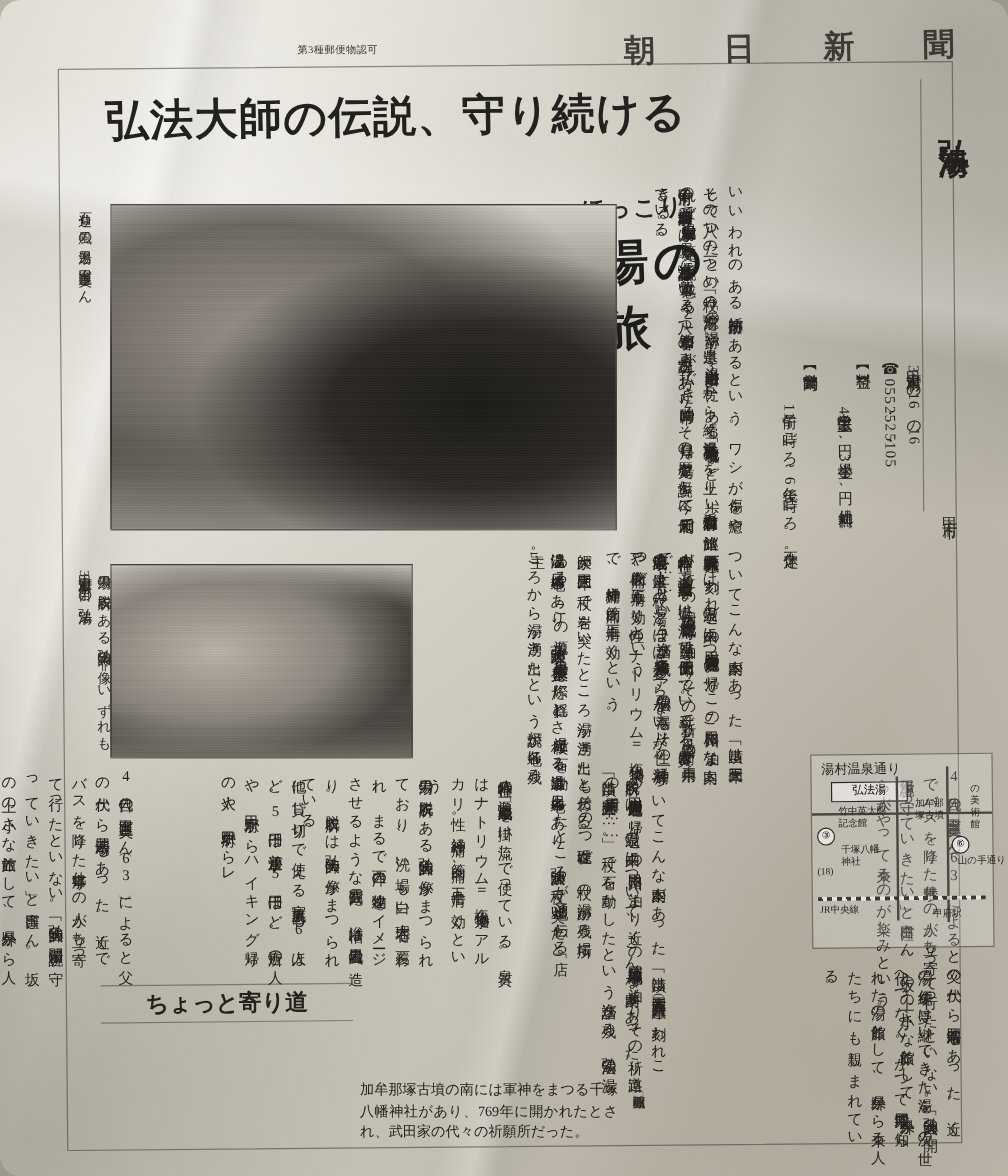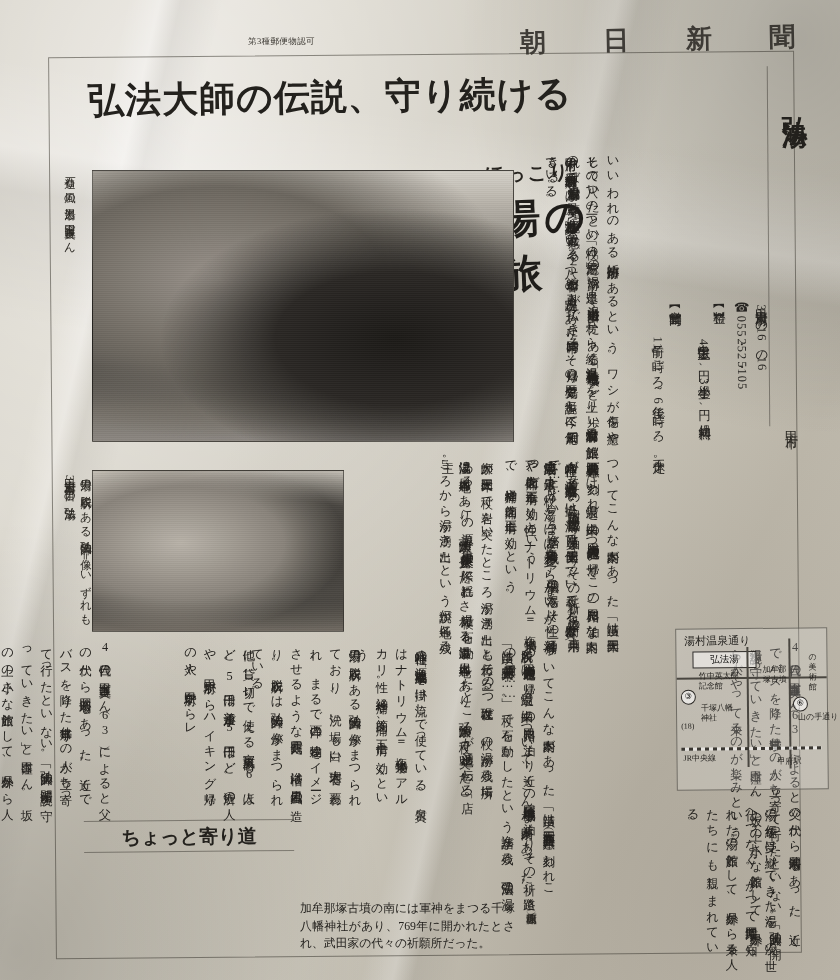--- a/index.html
+++ b/index.html
@@ -9,20 +9,21 @@
     font-family:"Liberation Serif", serif;
   }
   
   #paper{
     position:absolute;left:0;top:0;width:840px;height:980px;
     background:
       radial-gradient(ellipse at 20% 10%, rgba(255,255,255,0.55), rgba(255,255,255,0) 55%),
       radial-gradient(ellipse at 85% 92%, rgba(120,110,95,0.30), rgba(255,255,255,0) 60%),
       linear-gradient(115deg,#cfc9bb 0%,#d9d4c7 18%,#cdc7b8 38%,#d5d0c2 58%,#c5bfb0 78%,#cec8ba 100%);
     filter:saturate(0.85);
+    border-radius:17px;
   }
   
   .fold{position:absolute;pointer-events:none;}
   .f1{left:0;top:0;width:840px;height:980px;
       background:linear-gradient(103deg,rgba(255,255,255,0) 12%,rgba(255,255,255,.30) 15%,rgba(0,0,0,.05) 17%,rgba(255,255,255,0) 21%,
                  rgba(255,255,255,0) 55%,rgba(255,255,255,.22) 58%,rgba(0,0,0,.05) 60%,rgba(255,255,255,0) 64%);}
   .f2{left:0;top:0;width:840px;height:980px;
       background:linear-gradient(8deg,rgba(255,255,255,0) 60%,rgba(0,0,0,.06) 72%,rgba(255,255,255,.25) 76%,rgba(255,255,255,0) 84%);}
   .f3{left:0;top:0;width:840px;height:980px;
       background:radial-gradient(ellipse at 95% 4%, rgba(0,0,0,.18), rgba(0,0,0,0) 30%),

